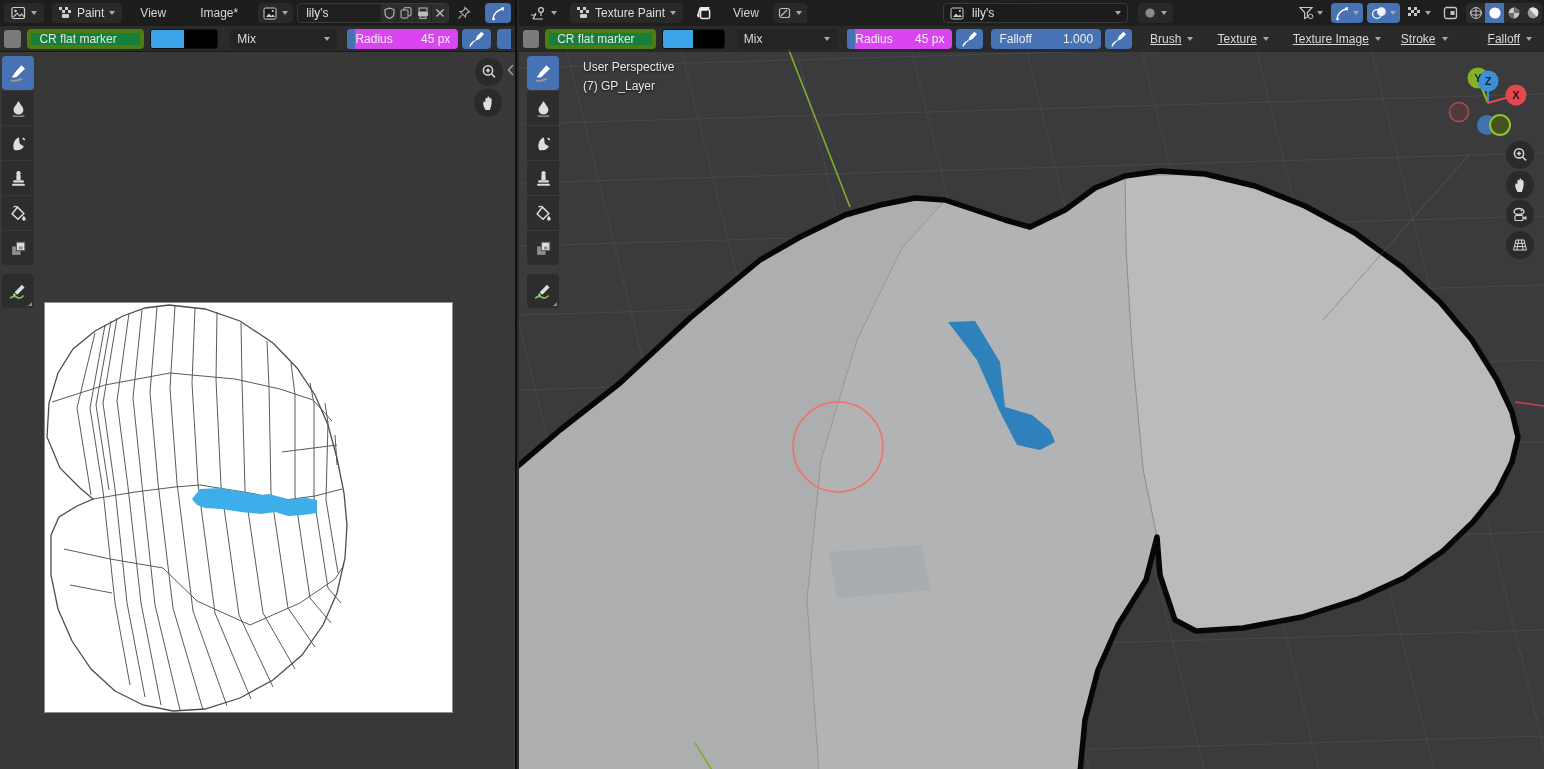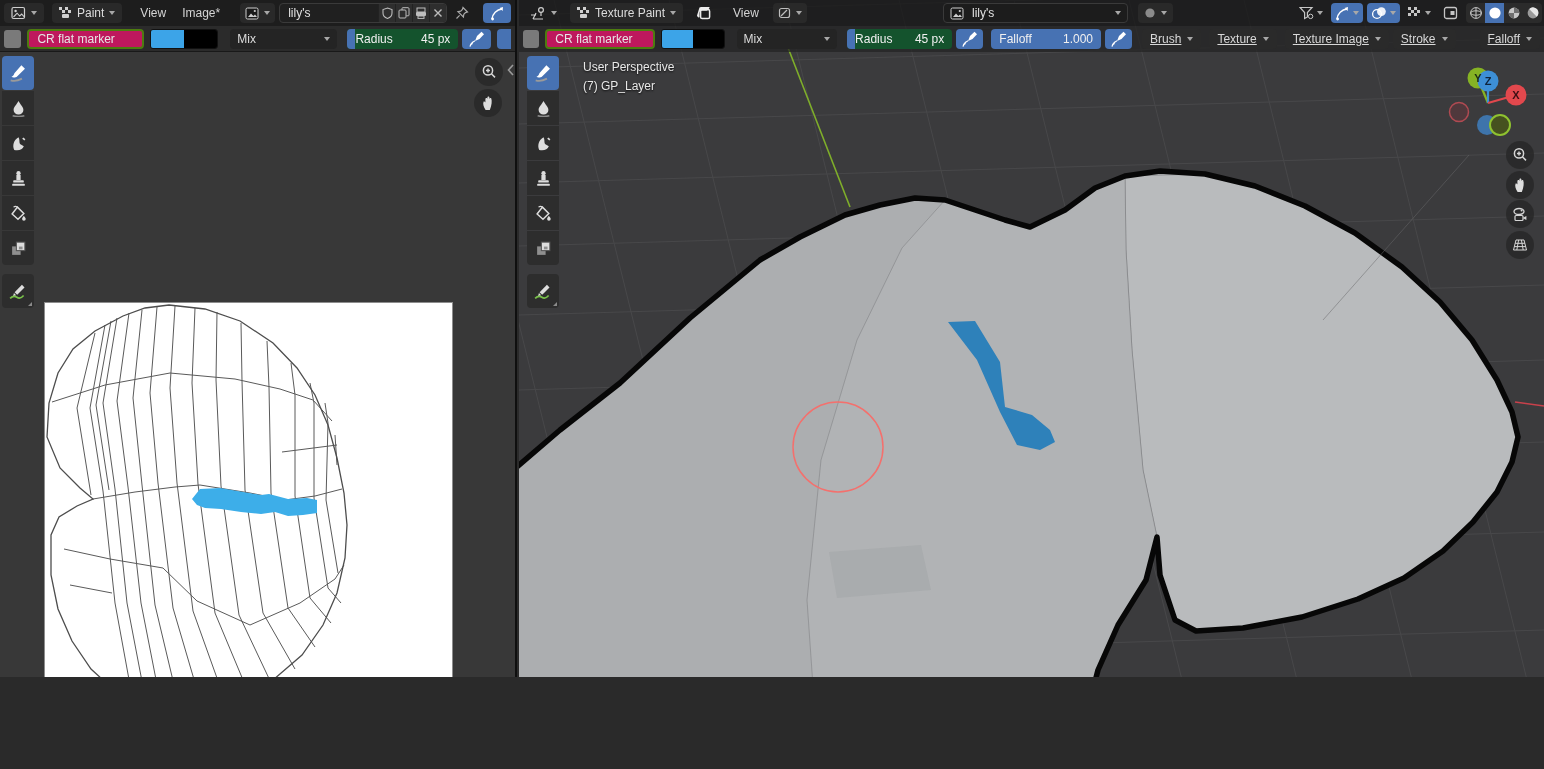--- a/index.html
+++ b/index.html
@@ -1,39 +1,39 @@
 <!DOCTYPE html>
 <html style="--accent: #4772b3; --brush-blue: #3ca4e8; --paint-blue: #2e81ba; --uv-blue: #3daee9; --cursor-red: #f4706d;"><head>
 <meta charset="utf-8">
 <style>
   :root{ --accent:#4772b3; --brush-blue:#3ca4e8; --paint-blue:#2e81ba; --uv-blue:#3daee9; --cursor-red:#f4706d; }
   *{box-sizing:border-box; margin:0; padding:0;}
   html,body{width:1544px;height:769px;overflow:hidden;background:#2a2a2a;
     font-family:"Liberation Sans","DejaVu Sans",sans-serif;font-size:12px;color:#d8d8d8;}
   #app{position:relative;width:1544px;height:769px;}
-  .editor{position:absolute;top:0;height:677px;overflow:hidden;}
+  .editor{position:absolute;top:0;height:769px;overflow:hidden;}
   .image-editor{left:0;width:517px;background:#383838;border-right:2px solid #0f0f0f;}
   .viewport{left:519px;width:1025px;background:#3b3b3d;}
   .hdr{position:absolute;left:0;right:0;display:flex;align-items:center;padding:0 4px;}
   .r1{top:0;height:26px;background:#1d1d1d;}
   .r2{top:26px;height:26px;background:#2b2b2b;border-bottom:1px solid #191919;}
   .viewport .r1{background:rgba(20,20,20,0.72);}
   .viewport .r2{background:rgba(34,34,34,0.72);border-bottom:none;}
   .chip{display:flex;align-items:center;gap:5px;background:#292929;border-radius:4px;height:20px;padding:0 7px;color:#dcdcdc;white-space:nowrap;}
-  .menu-label{padding:0 8px;color:#d4d4d4;white-space:nowrap;}
+  .menu-label{padding:0 8px;color:#d4d4d4;white-space:nowrap;margin-left:18px;}
   .chev{width:0;height:0;border-left:3.5px solid transparent;border-right:3.5px solid transparent;border-top:4.5px solid #a8a8a8;}
   .idfield{display:flex;align-items:center;background:#202020;border:1px solid #3a3a3a;border-radius:4px;height:20px;overflow:hidden;}
   .idfield .name{padding:0 8px;flex:1;color:#e2e2e2;white-space:nowrap;overflow:hidden;}
   .idbtn{width:17px;height:20px;display:flex;align-items:center;justify-content:center;background:#2e2e2e;border-left:1px solid #222;}
   .swatch{width:18px;height:18px;border-radius:3px;background:#7a7a7a;}
-  .field{background:#be185d;border:2px solid #4d7c0f;border-radius:4px;height:20px;display:flex;align-items:center;padding:0 8px;color:#e6e6e6;white-space:nowrap;overflow:hidden;}
+  .field{background:#15803d;border:4px solid #4d7c0f;border-radius:4px;height:20px;display:flex;align-items:center;padding:0 8px;color:#e6e6e6;white-space:nowrap;overflow:hidden;}
   .colors2{display:flex;height:20px;width:70px;border-radius:3px;overflow:hidden;border:1px solid #111;}
   .colors2 .c1{flex:1;background:var(--brush-blue);}
   .colors2 .c2{flex:1;background:#000;}
-  .slider{position:relative;height:20px;border-radius:4px;background:#14532d;overflow:hidden;display:flex;align-items:center;justify-content:space-between;padding:0 8px;color:#f0f0f0;}
+  .slider{position:relative;height:20px;border-radius:4px;background:#d946ef;overflow:hidden;display:flex;align-items:center;justify-content:space-between;padding:0 8px;color:#f0f0f0;}
   .slider .fillbar{position:absolute;left:0;top:0;bottom:0;background:var(--accent);}
   .slider span{position:relative;z-index:1;white-space:nowrap;}
   .slider.full{background:var(--accent);}
   .penbtn{width:30px;height:20px;border-radius:4px;background:var(--accent);display:flex;align-items:center;justify-content:center;}
   .pop{display:flex;align-items:center;gap:6px;background:#2a2a2a;border-radius:4px;height:20px;padding:0 8px;color:#d8d8d8;white-space:nowrap;text-decoration:underline;}
   .toolbar{position:absolute;top:56px;display:flex;flex-direction:column;gap:1px;width:32px;}
   .image-editor .toolbar{left:2px;}
   .viewport .toolbar{left:8px;}
   .tbtn{width:32px;height:34px;background:#2d2d2d;display:flex;align-items:center;justify-content:center;}
   .tbtn:first-child{border-radius:4px 4px 0 0;}

